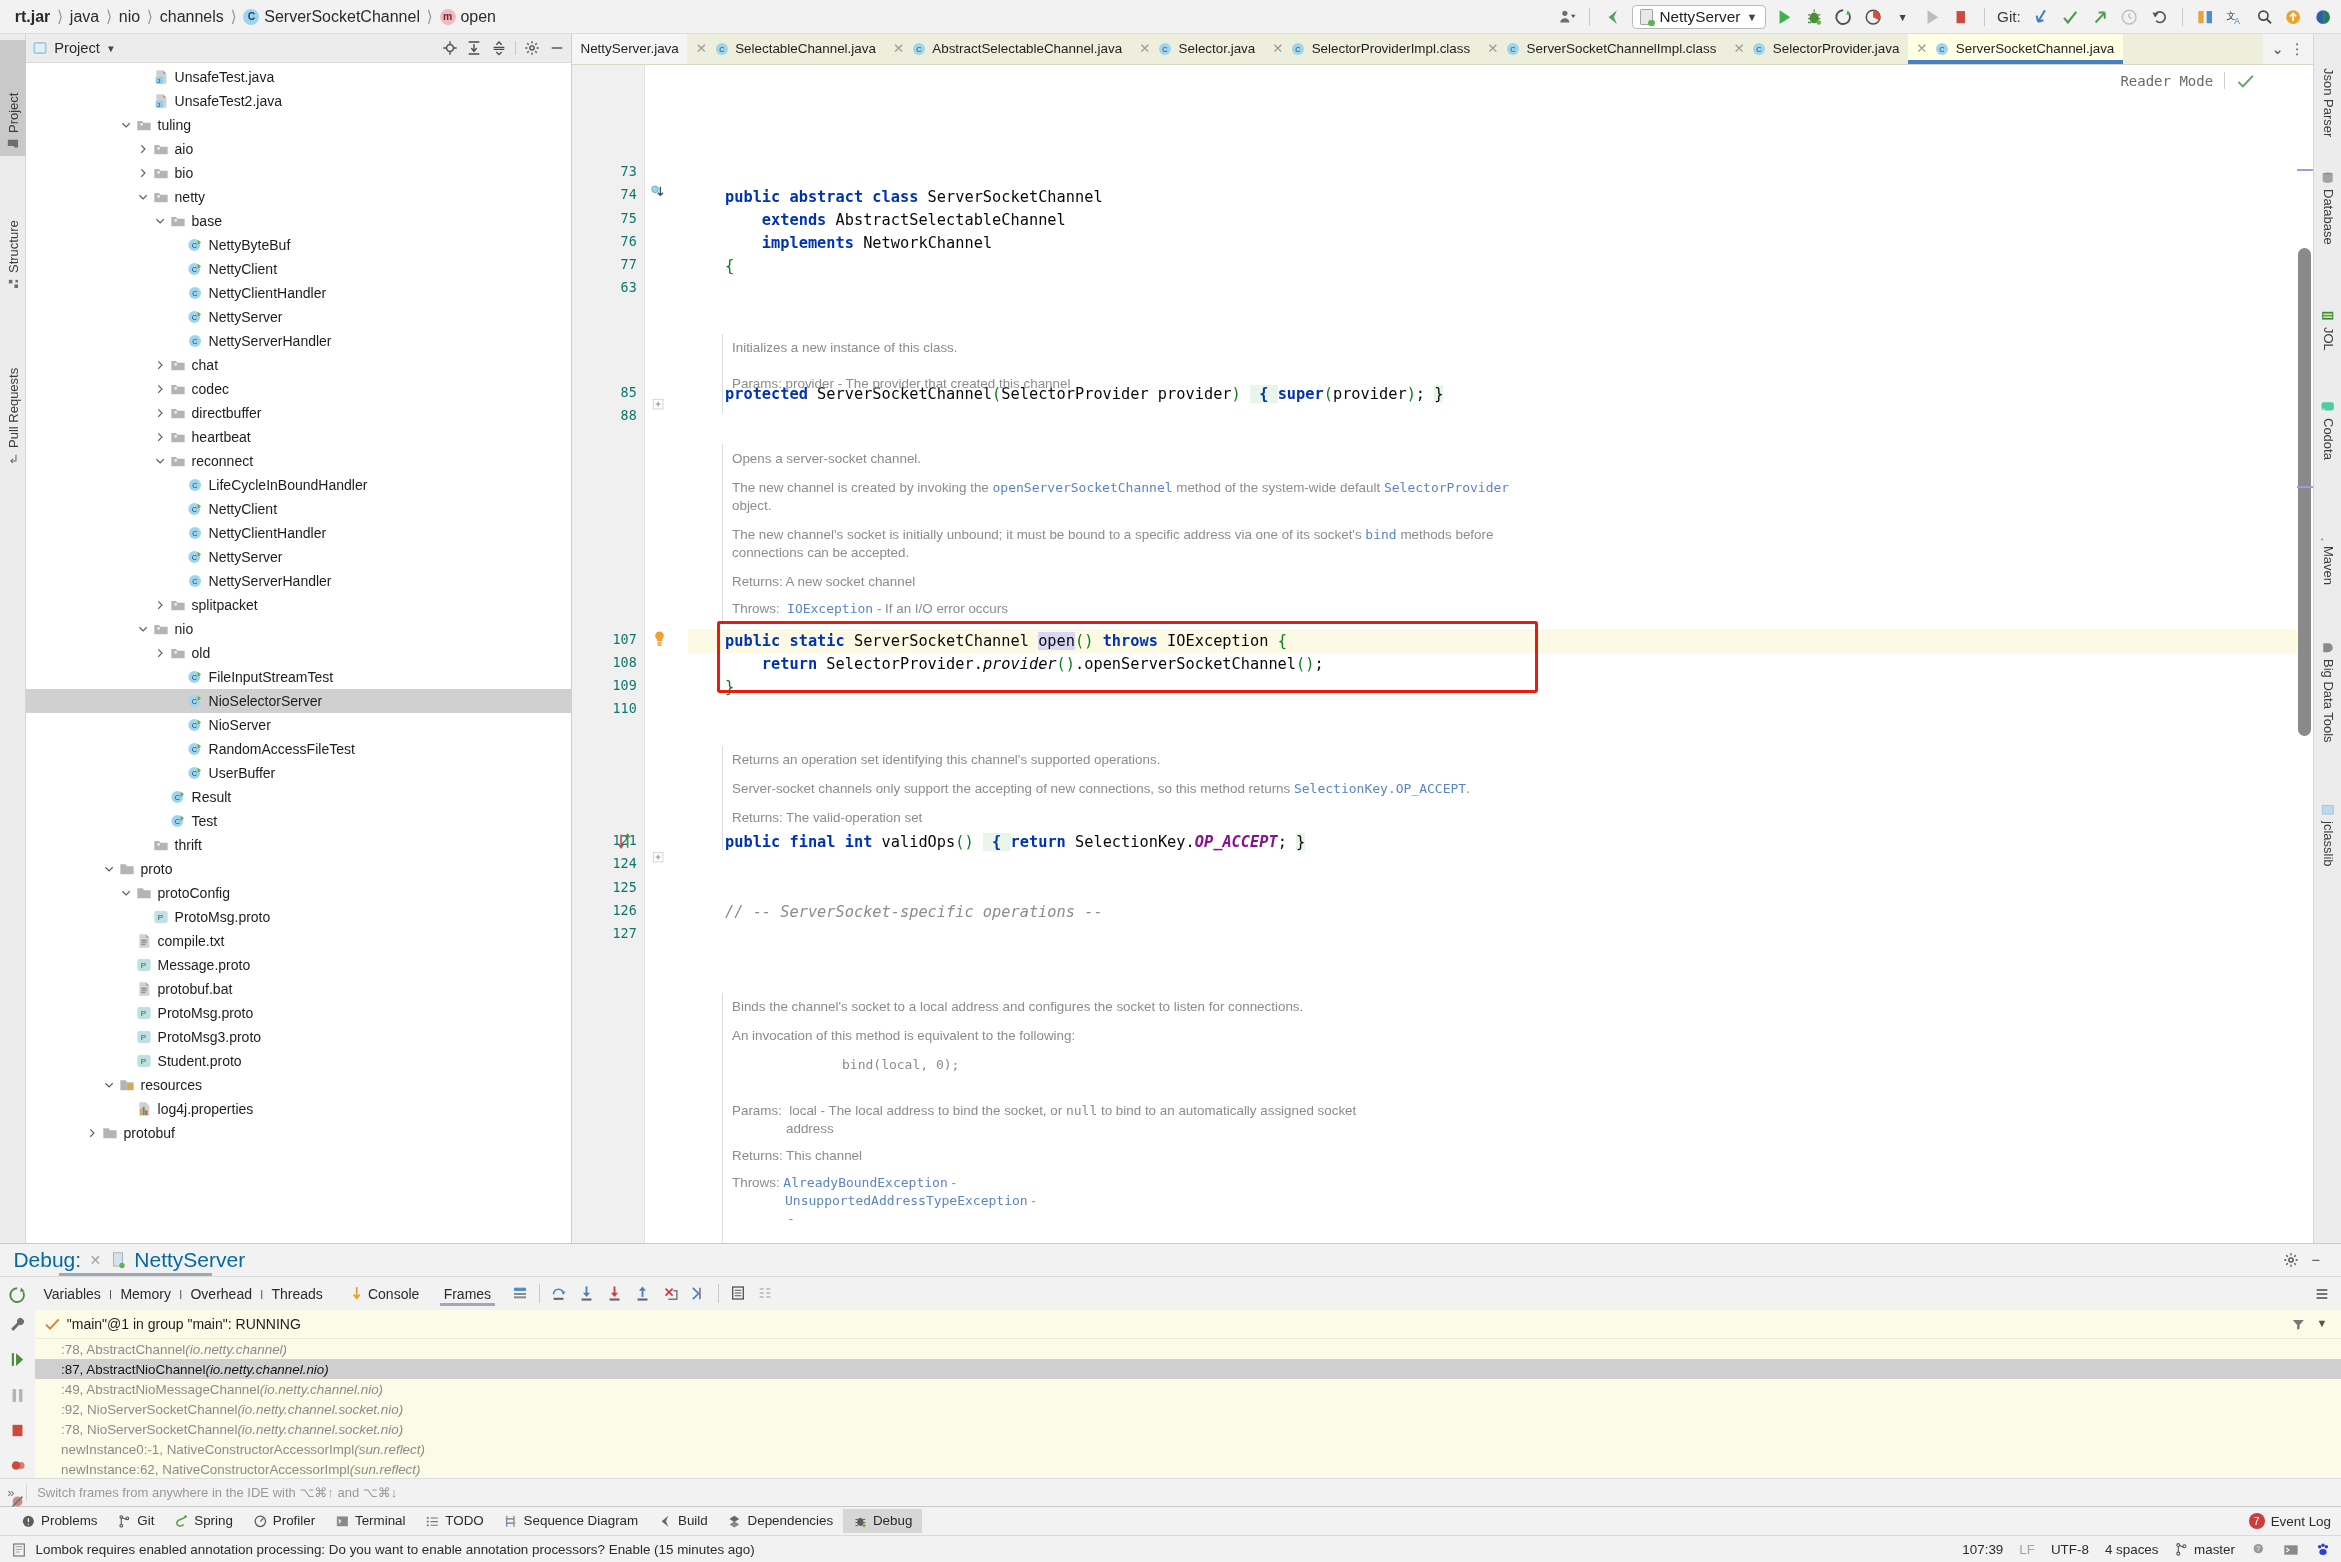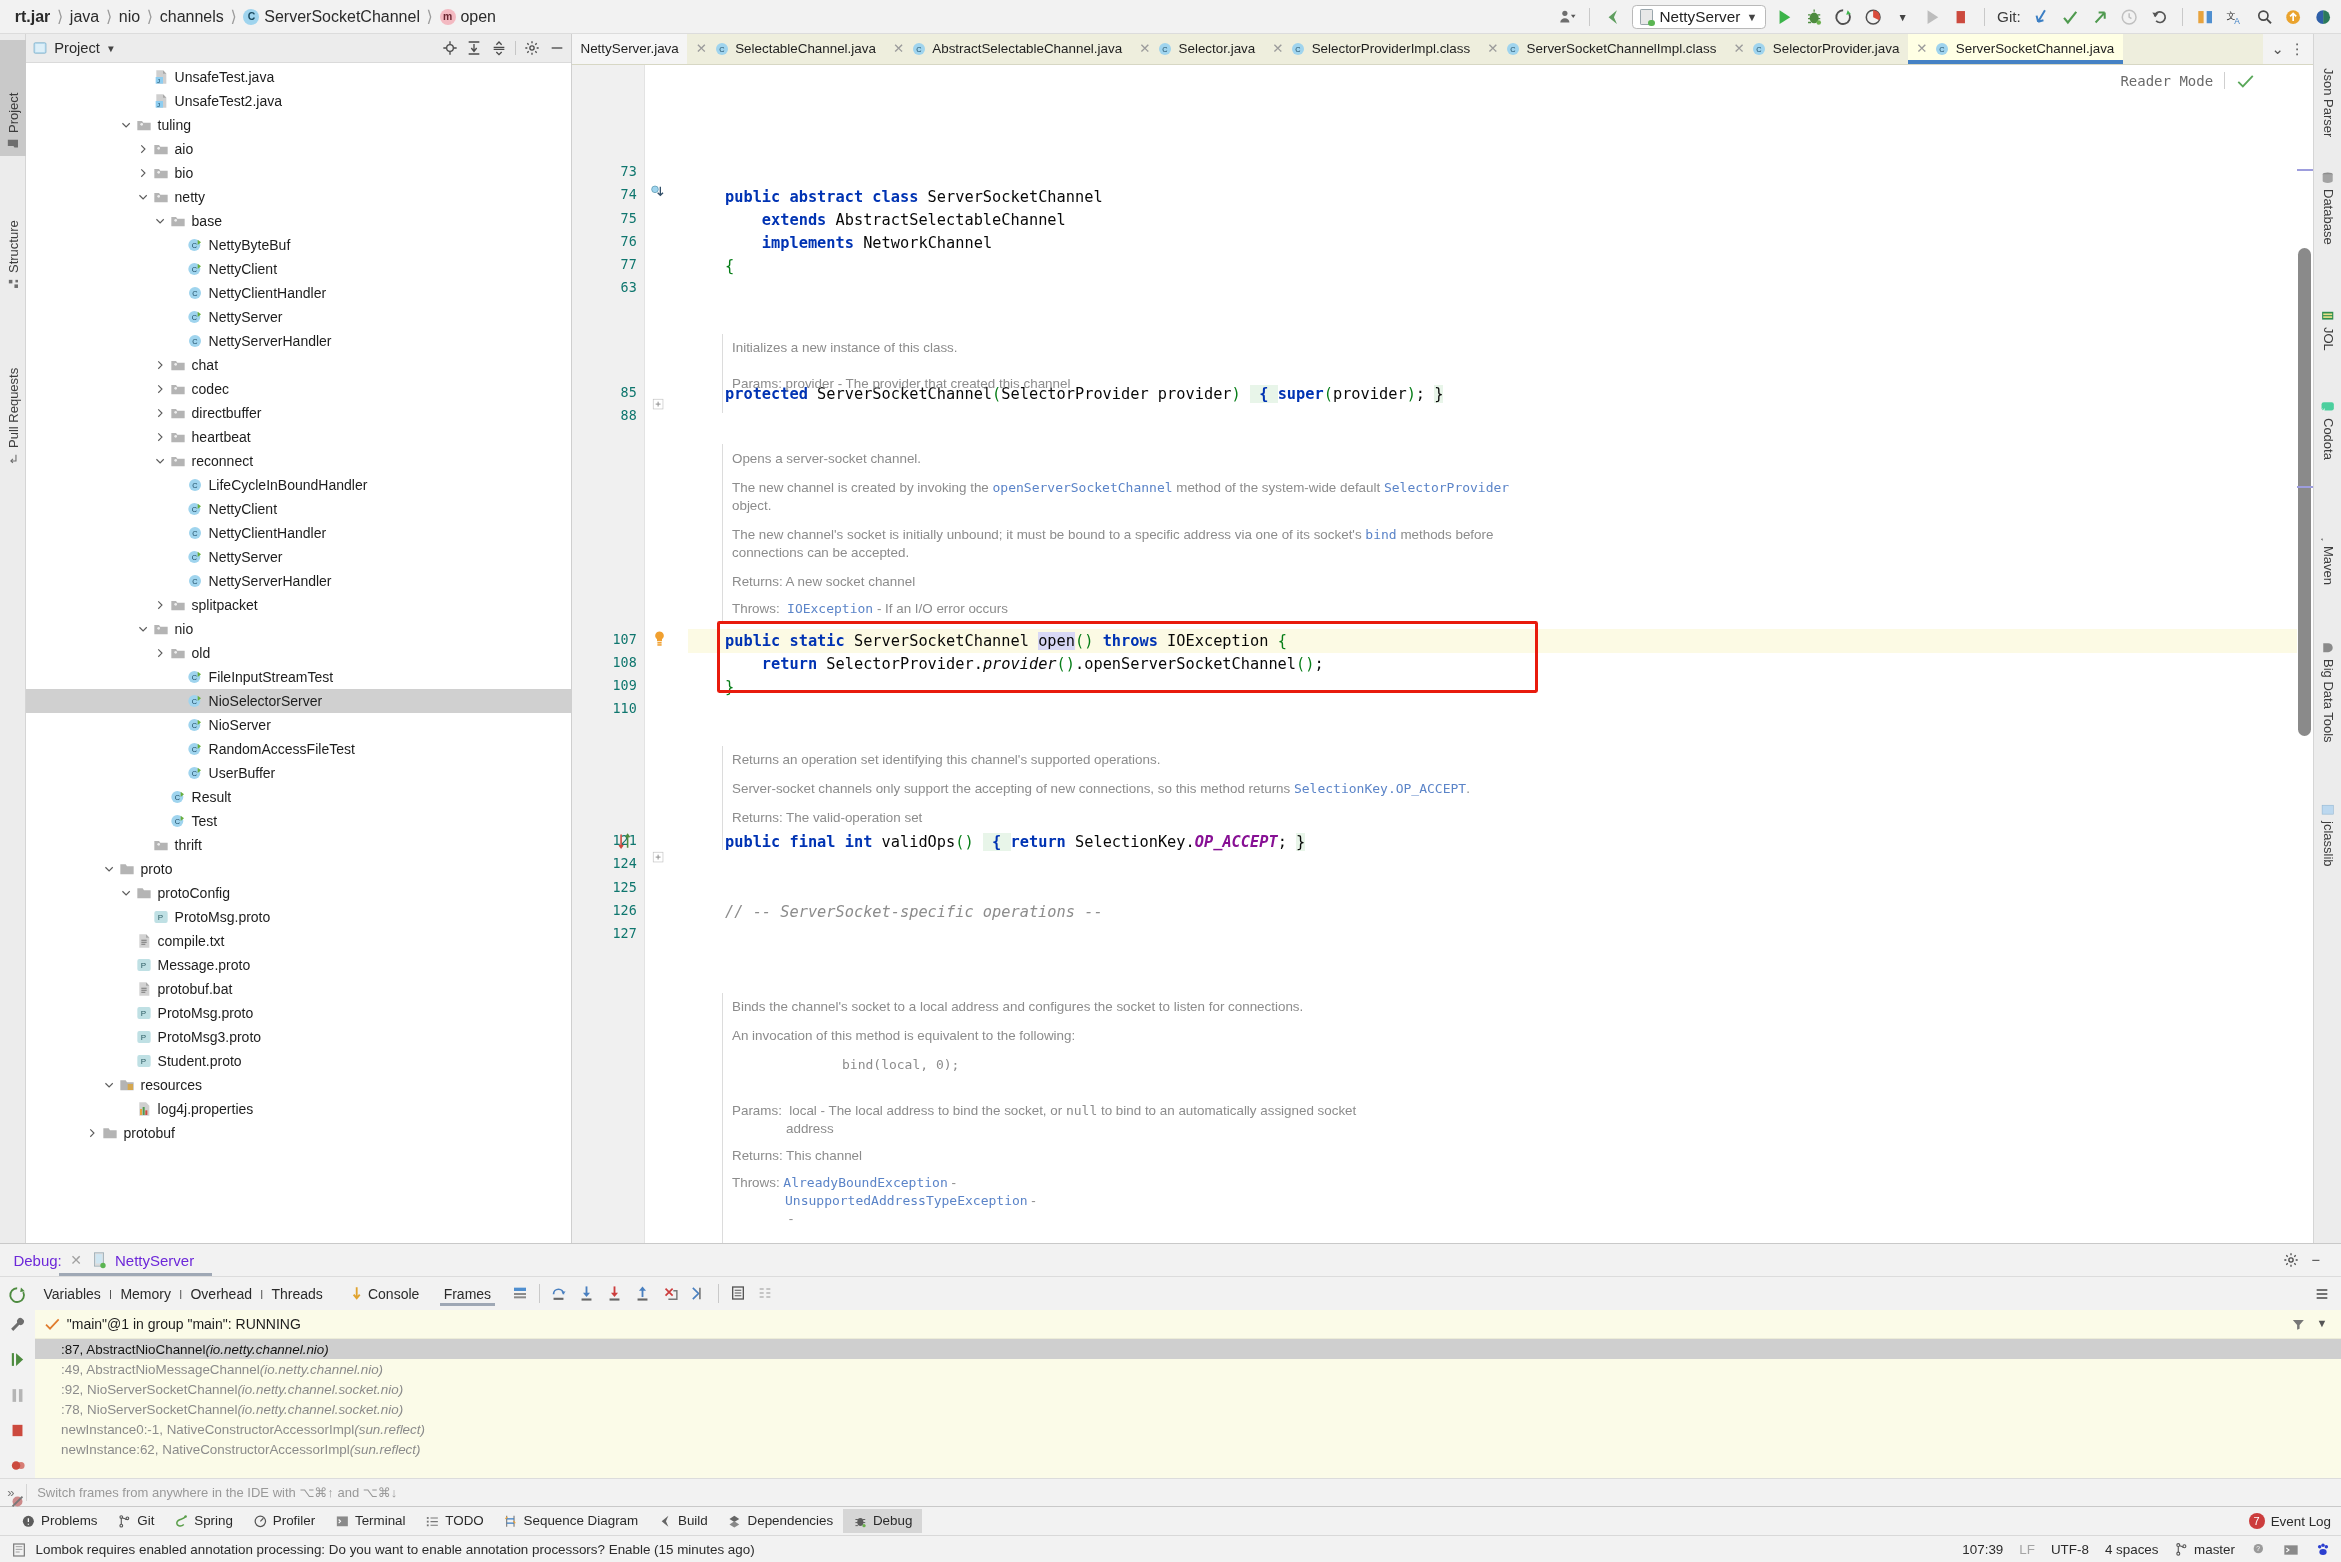--- a/index.html
+++ b/index.html
@@ -163,21 +163,21 @@
   
   .rightstrip { width: 29px; background: #ececec; border-left: 0.6px solid #d5d5d5; flex:none; position: relative; }
   .rtab {
     position: absolute; left: 0; width: 29px; writing-mode: vertical-rl;
     font-size: 13px; color: #3c3c3c; display: flex; align-items: center; gap: 5.5px; padding: 6.1px 0;
   }
 
   
   .debugpanel { height: 263px; background: #f2f2f2; border-top: 0.6px solid #c9c9c9; flex: none; display:flex; flex-direction:column;}
   .dp-header { height: 32px; display: flex; align-items: center; padding: 0 13.4px; gap: 8.5px; flex:none; position:relative;}
-  .dp-header .lbl { font-size: 15px; color: #6d28d9; }
+  .dp-header .lbl { font-size: 21px; color: #0369a1; }
   .dp-tabsel { position:absolute; left: 59px; bottom: 0; width: 153px; height: 3.1px; background:#9fa8b5; }
   .dp-right { margin-left:auto; display:flex; gap:12.2px; color:#555; }
 
   .dp-toolbar { height: 34px; display: flex; align-items: center; gap: 0; border-top: 0.6px solid #dcdcdc; background:#f2f2f2; flex:none; position:relative;}
   .dp-leftrail { width: 35px; flex:none; display:flex; flex-direction:column; align-items:center; padding-top:3.7px; gap:13.4px;}
   .dp-tab { font-size: 14px; color: #2b2b2b; padding: 0 8.5px; display:flex; align-items:center; gap:4.9px; position:relative;}
   .dp-tab.act:after { content:''; position:absolute; left:4.9px; right:4.9px; bottom:-4.9px; height:3.1px; background:#9fa8b5; }
   .dp-sep { color: #2b2b2b; }
 
   .frames-area { flex: 1; background: #fbfbe8; display:flex; min-height:0; position:relative;}
@@ -1435,20 +1435,24 @@
           <span style="margin-left:auto;display:flex;gap:11px;padding-right:14.7px;">
             <span>
                 <svg width="14.7" height="14.7" viewBox="0 0 24 24">
                   <path d="M3 5h18l-7 8v6l-4 2v-8z" fill="#777"></path>
                 </svg>
               </span>
             <span style="font-size:11px;color:#555;">▼</span>
           </span>
         </div>
         <div id="frames">
+            <div class="frow">
+              <span><init>:78, AbstractChannel </init></span>
+              <span class="pkg">(io.netty.channel)</span>
+            </div>
             <div class="frow sel">
               <span><init>:87, AbstractNioChannel </init></span>
               <span class="pkg">(io.netty.channel.nio)</span>
             </div>
             <div class="frow">
               <span><init>:49, AbstractNioMessageChannel </init></span>
               <span class="pkg">(io.netty.channel.nio)</span>
             </div>
             <div class="frow">
               <span><init>:92, NioServerSocketChannel </init></span>

